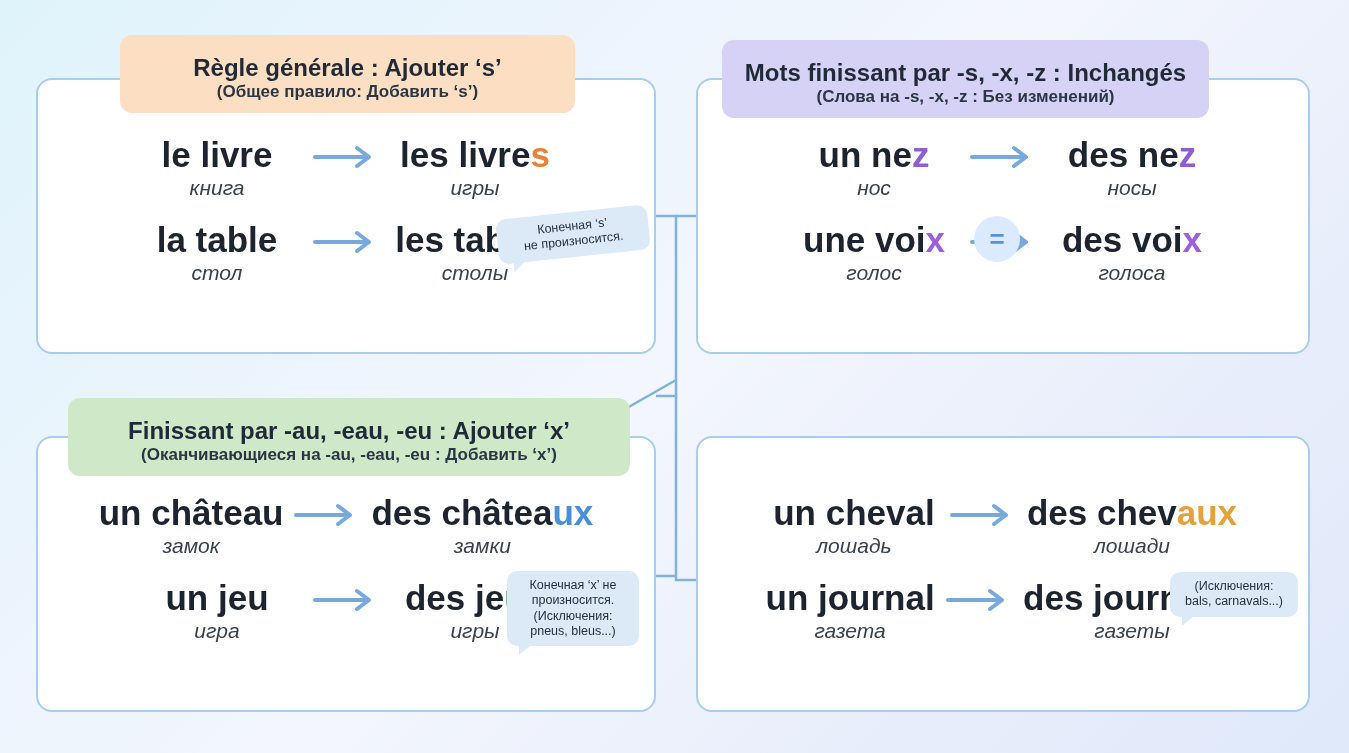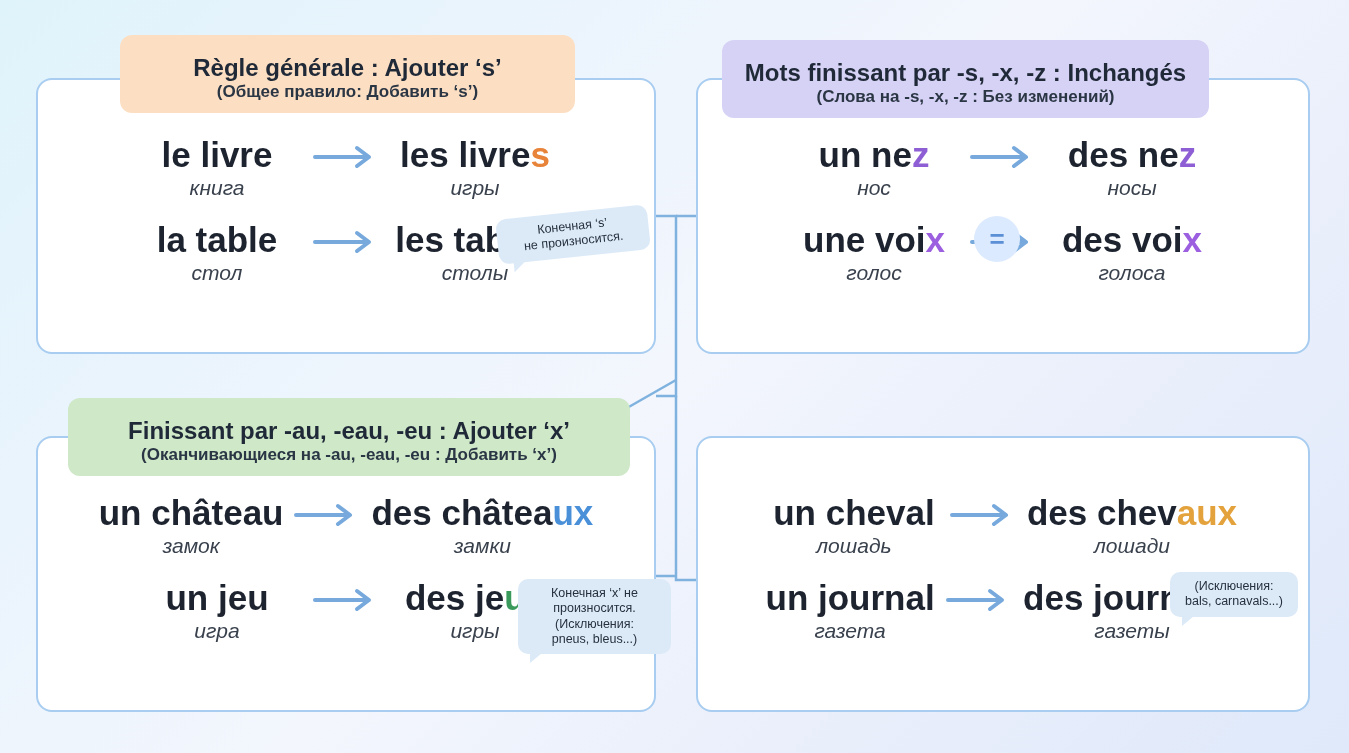--- a/index.html
+++ b/index.html
@@ -137,21 +137,21 @@
     border-radius: 10px;
     padding: 7px 9px;
     font-size: 12.5px;
     line-height: 1.22;
     color: #27313d;
     text-align: center;
     box-sizing: border-box;
     z-index: 6;
   }
   .note-tl { left: 497px; top: 212px; width: 152px; transform: rotate(-6deg); }
-  .note-bl { left: 518px; top: 571px; width: 153px; margin-top: 8px; }
+  .note-bl { left: 507px; top: 571px; width: 132px; }
   .note-br { left: 1170px; top: 572px; width: 128px; }
   .note-tail {
     position: absolute;
     width: 0; height: 0;
     border-top: 10px solid #dceaf8;
     border-right: 12px solid transparent;
   }
   .tail-tl { left: 14px; bottom: -9px; }
   .tail-bl { left: 12px; bottom: -9px; }
   .tail-br { left: 12px; bottom: -9px; }

